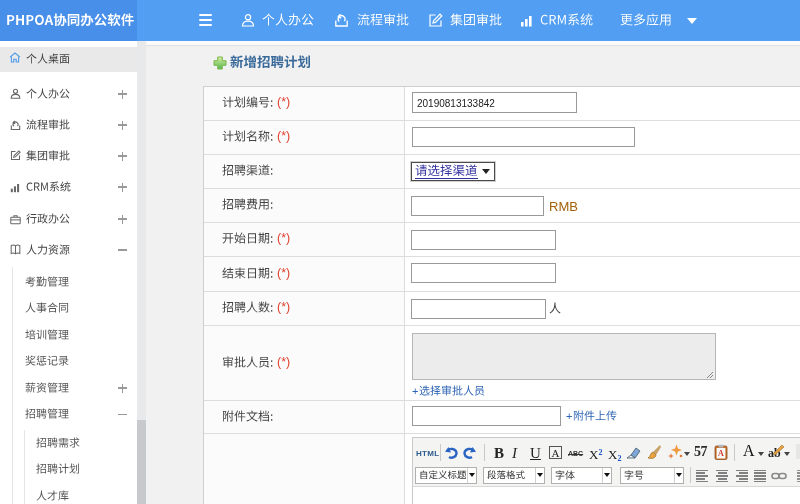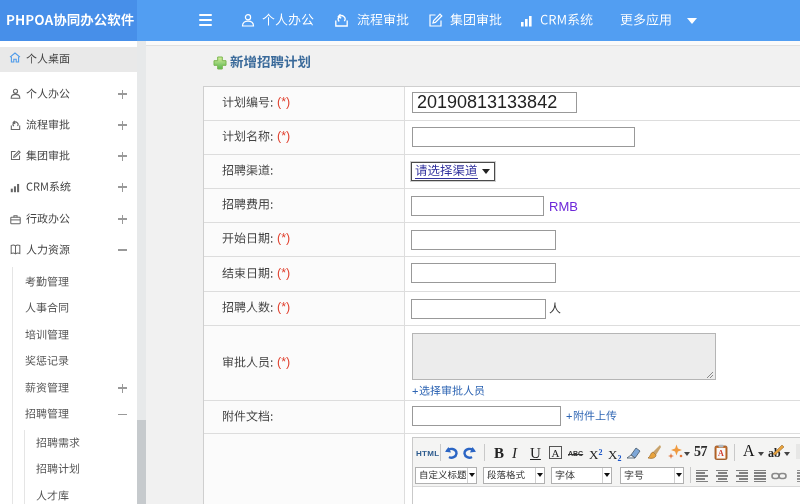--- a/index.html
+++ b/index.html
@@ -259,32 +259,32 @@
     <svg width="52" height="14" viewBox="0 0 52 14" style="display:block;overflow:visible">
       <path d="M5.1 0.6C5.3 1 5.5 1.4 5.7 1.8H1V3.7H1.9V2.6H10.1V3.7H11V1.8H6.5L6.7 1.7C6.6 1.4 6.3 0.8 6.1 0.4ZM2.6 7.1H5.5V8.4H2.6ZM2.6 6.3V5H5.5V6.3ZM9.4 7.1V8.4H6.5V7.1ZM9.4 6.3H6.5V5H9.4ZM5.5 3V4.2H1.7V9.9H2.6V9.2H5.5V11.5H6.5V9.2H9.4V9.9H10.3V4.2H6.5V3Z M14.2 0.5V2.9H12.6V3.7H14.2V6.4C13.5 6.5 12.9 6.7 12.4 6.8L12.7 7.7L14.2 7.2V10.4C14.2 10.5 14.1 10.6 14 10.6C13.8 10.6 13.3 10.6 12.7 10.6C12.9 10.8 13 11.2 13 11.4C13.8 11.4 14.3 11.4 14.7 11.3C15 11.1 15.1 10.9 15.1 10.4V7L16.6 6.5L16.5 5.7L15.1 6.1V3.7H16.4V2.9H15.1V0.5ZM17 11.3C17.2 11.1 17.5 10.9 19.6 10C19.6 9.8 19.5 9.4 19.5 9.2L17.9 9.8V5.2H19.6V4.4H17.9V0.6H17V9.6C17 10.1 16.7 10.4 16.5 10.5C16.7 10.7 16.9 11.1 17 11.3ZM22.6 3.3C22.2 3.7 21.5 4.3 20.9 4.8V0.7H20V9.8C20 10.9 20.3 11.2 21.1 11.2C21.3 11.2 22.2 11.2 22.4 11.2C23.3 11.2 23.5 10.6 23.5 9.1C23.3 9 22.9 8.8 22.7 8.7C22.7 10 22.6 10.4 22.4 10.4C22.2 10.4 21.4 10.4 21.3 10.4C21 10.4 20.9 10.3 20.9 9.8V5.8C21.7 5.2 22.6 4.5 23.3 3.9Z M29.5 0.5C29.4 2.4 29.5 8.2 24.5 10.8C24.8 11 25.1 11.2 25.2 11.5C28.2 9.9 29.5 7.2 30 4.8C30.6 7 31.9 10 34.9 11.4C35.1 11.2 35.3 10.9 35.6 10.7C31.3 8.8 30.6 3.7 30.4 2.3C30.5 1.6 30.5 1 30.5 0.5Z M39.2 1.8H44.8V3.2H39.2ZM38.3 1V3.9H45.8V1ZM41.5 6.6V7.7C41.5 8.7 41.1 10 36.8 10.8C37 11 37.3 11.4 37.4 11.6C41.9 10.6 42.4 9 42.4 7.8V6.6ZM42.3 9.8C43.8 10.3 45.8 11.1 46.8 11.6L47.2 10.8C46.2 10.3 44.2 9.6 42.8 9.1ZM37.9 5V9.5H38.8V5.9H45.3V9.4H46.3V5Z M49.7 5.9C50.1 5.9 50.5 5.5 50.5 5C50.5 4.5 50.1 4.2 49.7 4.2C49.2 4.2 48.9 4.5 48.9 5C48.9 5.5 49.2 5.9 49.7 5.9ZM49.7 10.7C50.1 10.7 50.5 10.4 50.5 9.9C50.5 9.4 50.1 9 49.7 9C49.2 9 48.9 9.4 48.9 9.9C48.9 10.4 49.2 10.7 49.7 10.7Z" fill="#444444"></path>
     </svg>
   </div>
 <div class="a" style="left:277px;top:354.5px;font-size:12.5px;color:#e0402e">(*)</div>
 <div style="position:absolute;left:222.0px;top:409.5px">
     <svg width="52" height="14" viewBox="0 0 52 14" style="display:block;overflow:visible">
       <path d="M6.9 5.6C7.3 6.5 7.9 7.6 8.1 8.4L8.9 8C8.6 7.3 8.1 6.1 7.6 5.3ZM9.6 0.6V3.2H6.6V4.1H9.6V10.4C9.6 10.6 9.6 10.6 9.4 10.6C9.2 10.6 8.6 10.6 8 10.6C8.1 10.9 8.2 11.3 8.3 11.5C9.2 11.5 9.7 11.5 10 11.3C10.4 11.2 10.5 10.9 10.5 10.4V4.1H11.6V3.2H10.5V0.6ZM6.2 0.5C5.7 2.2 4.8 4 3.8 5.1C4 5.3 4.3 5.6 4.4 5.8C4.7 5.5 5 5.1 5.2 4.6V11.5H6.1V3.2C6.4 2.4 6.8 1.5 7 0.7ZM1 1V11.5H1.8V1.8H3.3C3 2.7 2.7 3.8 2.4 4.6C3.2 5.6 3.4 6.5 3.4 7.2C3.4 7.5 3.3 7.9 3.1 8C3.1 8.1 2.9 8.1 2.8 8.1C2.6 8.1 2.4 8.1 2.2 8.1C2.3 8.4 2.4 8.7 2.4 8.9C2.6 8.9 2.9 8.9 3.1 8.9C3.4 8.9 3.6 8.8 3.7 8.7C4 8.4 4.2 7.9 4.2 7.2C4.2 6.5 4 5.6 3.2 4.5C3.6 3.6 4 2.3 4.3 1.3L3.7 0.9L3.6 1Z M15.8 6.5V7.3H19.2V11.5H20.1V7.3H23.4V6.5H20.1V3.8H22.9V2.9H20.1V0.6H19.2V2.9H17.6C17.8 2.4 17.9 1.8 18 1.3L17.2 1.1C16.9 2.7 16.4 4.2 15.7 5.2C15.9 5.3 16.3 5.5 16.5 5.7C16.8 5.1 17.1 4.5 17.4 3.8H19.2V6.5ZM15.2 0.5C14.6 2.3 13.5 4.1 12.4 5.3C12.5 5.5 12.8 6 12.9 6.2C13.3 5.8 13.6 5.3 14 4.8V11.5H14.9V3.4C15.3 2.6 15.7 1.7 16.1 0.8Z M29.1 0.7C29.4 1.3 29.8 2.1 30 2.6L31 2.2C30.8 1.8 30.4 1 30 0.4ZM24.6 2.6V3.5H26.5C27.2 5.3 28.1 6.9 29.4 8.2C28 9.3 26.4 10.1 24.4 10.6C24.6 10.9 24.9 11.3 25 11.5C27 10.8 28.7 10 30 8.8C31.4 10 33 10.9 35 11.4C35.1 11.2 35.4 10.8 35.6 10.6C33.7 10.1 32.1 9.3 30.7 8.1C31.9 6.9 32.9 5.4 33.6 3.5H35.4V2.6ZM30 7.5C28.9 6.4 28 5 27.4 3.5H32.5C31.9 5.1 31.1 6.4 30 7.5Z M46.2 1.2C46 2.1 45.5 3.4 45 4.2L45.8 4.4C46.2 3.7 46.7 2.5 47.1 1.5ZM40.8 1.5C41.2 2.4 41.6 3.6 41.8 4.3L42.6 4C42.4 3.3 41.9 2.1 41.5 1.3ZM38.3 0.5V3H36.6V3.9H38.2C37.8 5.5 37.1 7.4 36.3 8.5C36.5 8.7 36.7 9 36.8 9.3C37.4 8.5 37.9 7.1 38.3 5.7V11.5H39.2V5.5C39.5 6.1 40 6.8 40.2 7.2L40.7 6.5C40.5 6.2 39.5 4.8 39.2 4.4V3.9H40.7V3H39.2V0.5ZM40.4 9.8V10.7H46.1V11.4H47V4.9H44.3V0.5H43.5V4.9H40.7V5.8H46.1V7.3H40.8V8.1H46.1V9.8Z M49.7 5.9C50.1 5.9 50.5 5.5 50.5 5C50.5 4.5 50.1 4.2 49.7 4.2C49.2 4.2 48.9 4.5 48.9 5C48.9 5.5 49.2 5.9 49.7 5.9ZM49.7 10.7C50.1 10.7 50.5 10.4 50.5 9.9C50.5 9.4 50.1 9 49.7 9C49.2 9 48.9 9.4 48.9 9.9C48.9 10.4 49.2 10.7 49.7 10.7Z" fill="#444444"></path>
     </svg>
   </div>
-<div class="a" style="left:412px;top:92px;width:165px;height:21px;background:#fff;border:1px solid #999"><span style="font-size:18px;color:#222;line-height:19px;padding-left:4px">20190813133842</span></div>
+<div class="a" style="left:412px;top:92px;width:165px;height:21px;background:#fff;border:1px solid #999"><span style="font-size:10px;color:#222;line-height:19px;padding-left:4px">20190813133842</span></div>
 <div class="a" style="left:412px;top:127px;width:223px;height:20px;background:#fff;border:1px solid #999"></div>
 <div class="a" style="left:411px;top:162px;width:84px;height:19px;background:#fff;border:1px solid #4a4a4a;box-shadow:0 0 0 1px #d0d0d0"></div>
 <div style="position:absolute;left:415.0px;top:163.8px">
     <svg width="64" height="14" viewBox="0 0 64 14" style="display:block;overflow:visible">
       <path d="M1.3 1.3C2 1.9 2.8 2.8 3.2 3.3L3.8 2.6C3.5 2.1 2.6 1.3 1.9 0.8ZM0.5 4.4V5.3H2.4V9.9C2.4 10.4 2 10.8 1.8 11C2 11.2 2.2 11.6 2.3 11.8C2.5 11.5 2.8 11.2 4.9 9.6C4.8 9.4 4.7 9.1 4.6 8.8L3.3 9.8V4.4ZM6.2 8.3H10.1V9.4H6.2ZM6.2 7.7V6.7H10.1V7.7ZM7.7 0.5V1.5H4.8V2.2H7.7V3H5.1V3.7H7.7V4.5H4.4V5.3H12V4.5H8.6V3.7H11.2V3H8.6V2.2H11.6V1.5H8.6V0.5ZM5.3 6V12H6.2V10.1H10.1V10.9C10.1 11.1 10 11.1 9.9 11.2C9.7 11.2 9.1 11.2 8.5 11.1C8.6 11.4 8.7 11.7 8.7 11.9C9.6 11.9 10.2 11.9 10.5 11.8C10.9 11.7 11 11.4 11 10.9V6Z M13.3 1.4C14 2 14.8 2.9 15.2 3.5L16 2.9C15.6 2.3 14.7 1.5 14 0.9ZM18.1 0.9C17.8 2 17.2 3.1 16.6 3.8C16.8 3.9 17.2 4.2 17.4 4.3C17.7 4 17.9 3.5 18.2 3H20V4.9H16.5V5.7H18.8C18.6 7.3 18 8.5 16.2 9.2C16.4 9.4 16.6 9.7 16.7 10C18.8 9.1 19.5 7.7 19.7 5.7H21V8.6C21 9.6 21.2 9.8 22.1 9.8C22.3 9.8 23.2 9.8 23.4 9.8C24.1 9.8 24.4 9.4 24.5 7.8C24.2 7.8 23.8 7.7 23.7 7.5C23.6 8.8 23.6 9 23.3 9C23.1 9 22.4 9 22.3 9C22 9 21.9 8.9 21.9 8.6V5.7H24.4V4.9H21V3H23.9V2.2H21V0.5H20V2.2H18.6C18.7 1.9 18.9 1.5 19 1.1ZM15.6 5.3H13.2V6.2H14.7V10C14.2 10.2 13.6 10.7 13.1 11.2L13.7 12C14.4 11.2 15.1 10.6 15.5 10.6C15.8 10.6 16.2 10.9 16.7 11.2C17.5 11.7 18.6 11.8 20 11.8C21.2 11.8 23.3 11.8 24.3 11.7C24.3 11.4 24.5 11 24.6 10.8C23.3 10.9 21.4 11 20 11C18.7 11 17.6 10.9 16.9 10.4C16.3 10.1 16 9.8 15.6 9.8Z M27.2 0.5V3H25.6V3.9H27.2V6.5C26.6 6.8 25.9 6.9 25.4 7.1L25.7 8L27.2 7.5V10.8C27.2 11 27.1 11.1 27 11.1C26.9 11.1 26.4 11.1 25.8 11.1C25.9 11.3 26.1 11.7 26.1 11.9C26.9 11.9 27.4 11.9 27.7 11.8C28 11.6 28.1 11.4 28.1 10.8V7.2L29.6 6.7L29.4 5.8L28.1 6.3V3.9H29.6V3H28.1V0.5ZM35 2C34.6 2.7 34 3.2 33.3 3.7C32.6 3.2 32.1 2.7 31.6 2ZM29.9 1.2V2H30.8C31.2 2.8 31.8 3.6 32.5 4.2C31.6 4.8 30.5 5.2 29.4 5.5C29.6 5.7 29.8 6 29.9 6.2C31.1 5.9 32.2 5.4 33.2 4.8C34.2 5.4 35.4 5.9 36.6 6.3C36.7 6 37 5.7 37.2 5.5C36 5.2 34.9 4.8 34 4.2C35 3.5 35.8 2.5 36.4 1.4L35.8 1.1L35.6 1.2ZM32.8 5.8V7H30.2V7.8H32.8V9.1H29.6V9.9H32.8V12H33.7V9.9H37V9.1H33.7V7.8H36.1V7H33.7V5.8Z M38 2.9C38.8 3.1 39.7 3.5 40.2 3.9L40.7 3.2C40.2 2.8 39.2 2.5 38.5 2.2ZM39 1.1C39.7 1.4 40.6 1.8 41.1 2.1L41.5 1.5C41 1.1 40.1 0.7 39.4 0.5ZM38.4 6.6 39 7.3C39.8 6.4 40.8 5.4 41.5 4.5L41 3.8C40.1 4.8 39.1 5.9 38.4 6.6ZM49 0.9H42.2V6.7H43.2V7.7H38.2V8.5H42.4C41.3 9.6 39.5 10.6 38 11.1C38.2 11.2 38.5 11.6 38.6 11.8C40.2 11.2 42.1 10.1 43.2 8.8V12H44.2V8.8C45.4 10.1 47.2 11.2 48.9 11.7C49 11.5 49.3 11.1 49.5 10.9C47.9 10.5 46.1 9.6 45 8.5H49.3V7.7H44.2V6.7H49.2V5.9H43.1V5H48.4V2.5H43.1V1.7H49ZM43.1 3.2H47.5V4.3H43.1Z M50.8 1.4C51.5 2.1 52.2 3 52.6 3.5L53.4 3C53 2.4 52.2 1.6 51.5 1ZM55.7 6.4H59.9V7.4H55.7ZM55.7 8.1H59.9V9.2H55.7ZM55.7 4.7H59.9V5.7H55.7ZM54.8 4V9.9H60.8V4H57.8C57.9 3.7 58.1 3.3 58.2 2.9H61.8V2.2H59.5C59.8 1.7 60.1 1.2 60.4 0.8L59.5 0.5C59.3 1 58.9 1.7 58.5 2.2H56.2L56.9 1.8C56.7 1.5 56.3 0.9 56 0.4L55.2 0.8C55.5 1.2 55.9 1.8 56 2.2H53.9V2.9H57.2C57.1 3.3 57 3.7 56.9 4ZM53.3 5H50.6V5.8H52.4V9.7C51.8 9.9 51.2 10.4 50.5 11.1L51.1 11.8C51.8 11.1 52.4 10.4 52.8 10.4C53.1 10.4 53.5 10.8 54 11.1C54.9 11.6 56 11.7 57.5 11.7C58.7 11.7 60.9 11.6 61.8 11.6C61.8 11.3 61.9 10.9 62 10.7C60.8 10.8 59 10.9 57.5 10.9C56.1 10.9 55 10.8 54.2 10.3C53.8 10.1 53.5 9.9 53.3 9.8Z" fill="#32329e"></path>
     </svg>
   </div>
 <div class="a" style="left:415px;top:178px;width:63px;height:1px;background:#32329e"></div>
 <div class="a" style="left:482px;top:169px;width:0;height:0;border-left:4.5px solid transparent;border-right:4.5px solid transparent;border-top:5.5px solid #222"></div>
 <div class="a" style="left:411px;top:196px;width:133px;height:20px;background:#fff;border:1px solid #999"></div>
-<div class="a" style="left:549px;top:199px;font-size:13px;color:#6d28d9">RMB</div>
+<div class="a" style="left:549px;top:199px;font-size:13px;color:#a16207">RMB</div>
 <div class="a" style="left:411px;top:230px;width:145px;height:20px;background:#fff;border:1px solid #999"></div>
 <div class="a" style="left:411px;top:263px;width:145px;height:20px;background:#fff;border:1px solid #999"></div>
 <div class="a" style="left:411px;top:299px;width:135px;height:20px;background:#fff;border:1px solid #999"></div>
 <div style="position:absolute;left:549.0px;top:302.0px">
     <svg width="13" height="14" viewBox="0 0 13 14" style="display:block;overflow:visible">
       <path d="M5.5 0.5C5.4 2.4 5.5 8.2 0.5 10.8C0.8 11 1.1 11.2 1.2 11.5C4.2 9.9 5.5 7.2 6 4.8C6.6 7 7.9 10 10.9 11.4C11.1 11.2 11.3 10.9 11.6 10.7C7.3 8.8 6.6 3.7 6.4 2.3C6.5 1.6 6.5 1 6.5 0.5Z" fill="#333333"></path>
     </svg>
   </div>
 <div class="a" style="left:412px;top:333px;width:304px;height:47px;background:#ececec;border:1px solid #b5b5b5"></div>
 <svg class="a" style="left:705px;top:370px" width="9" height="9" viewBox="0 0 9 9" stroke="#888" stroke-width="1">

